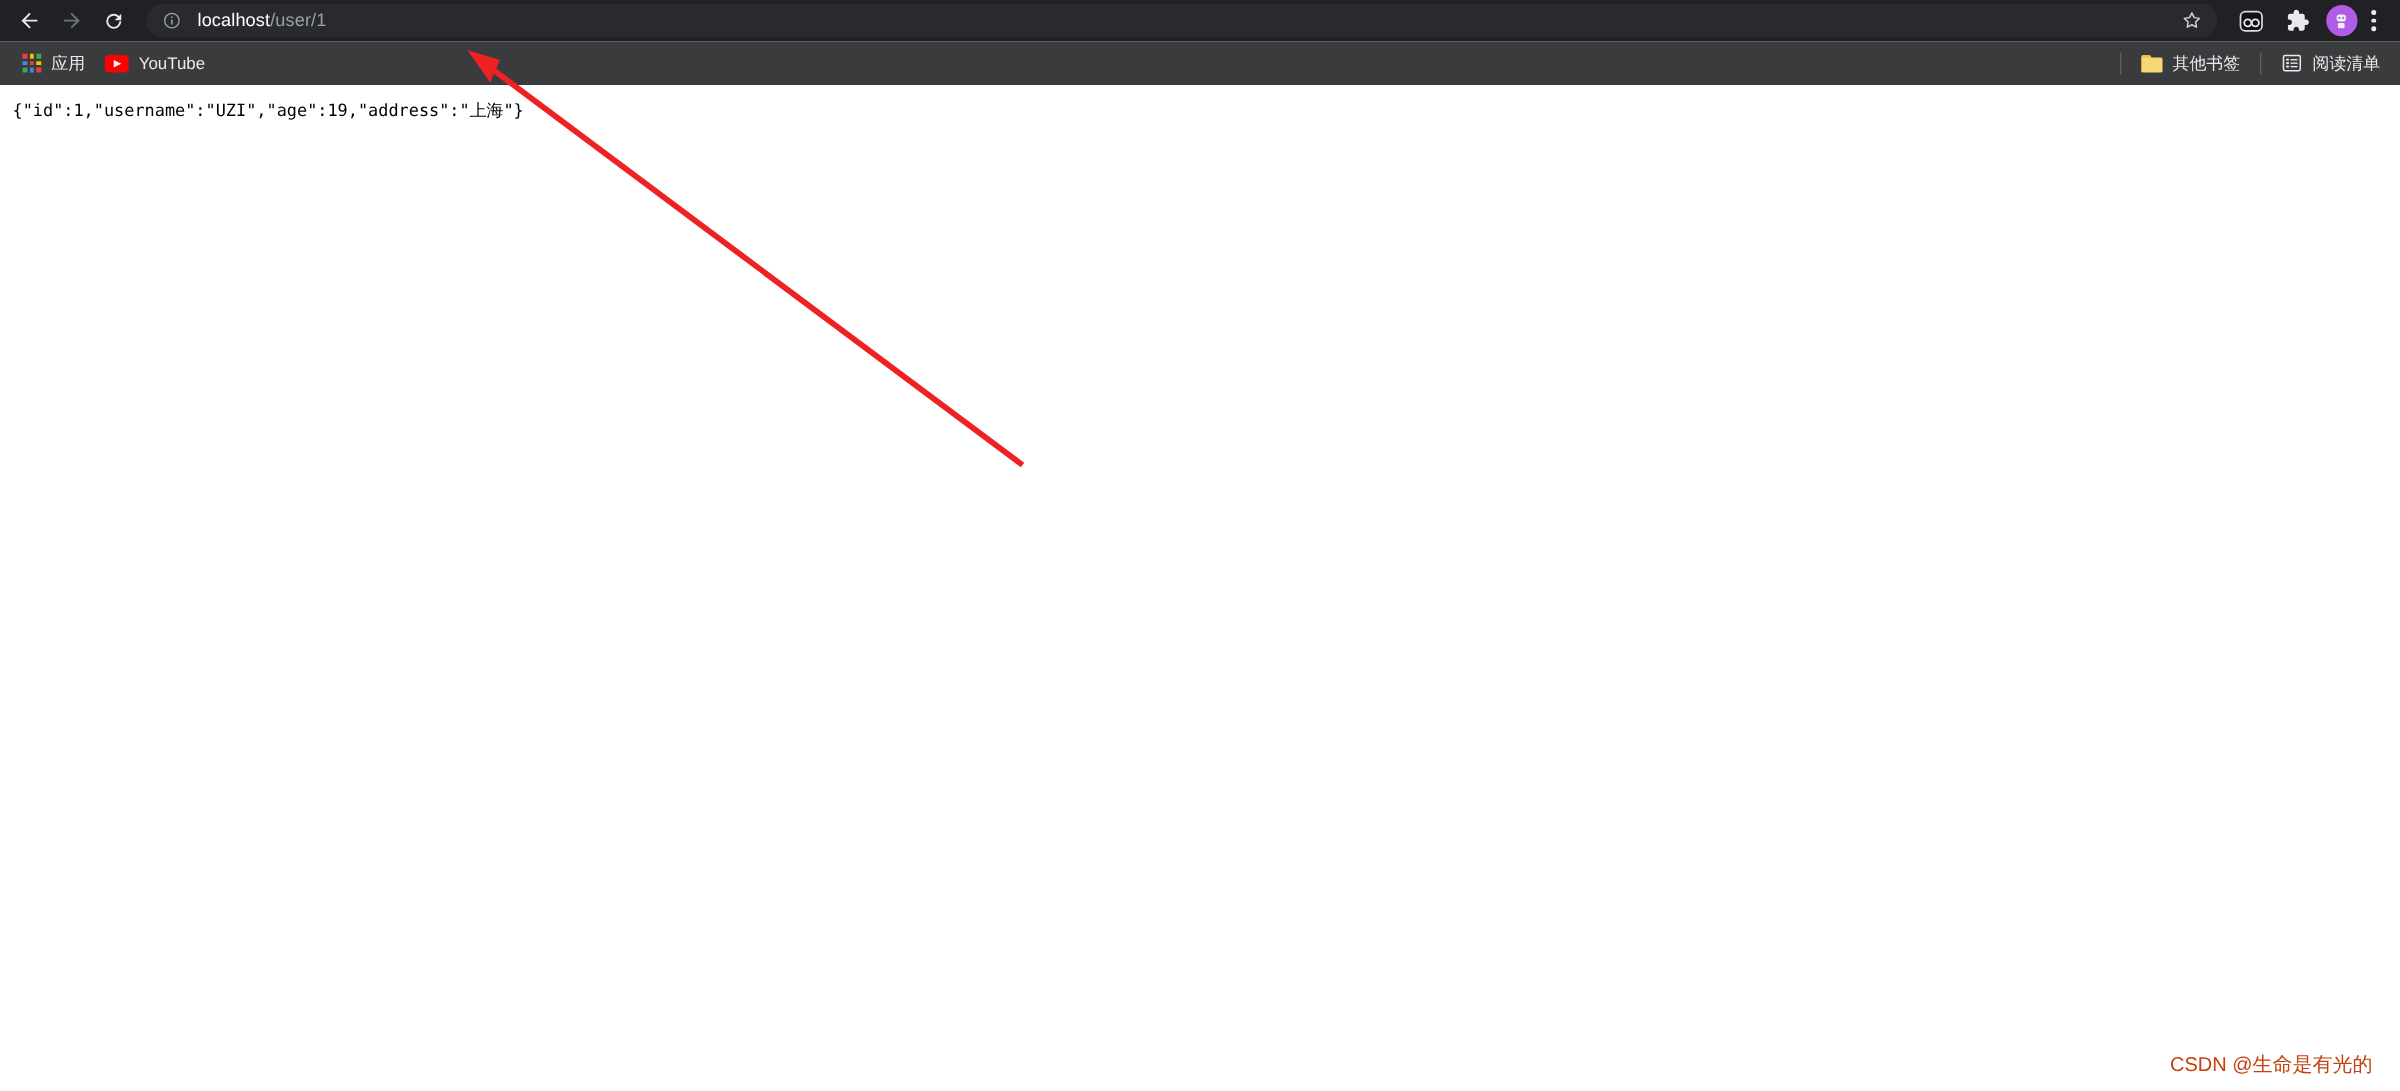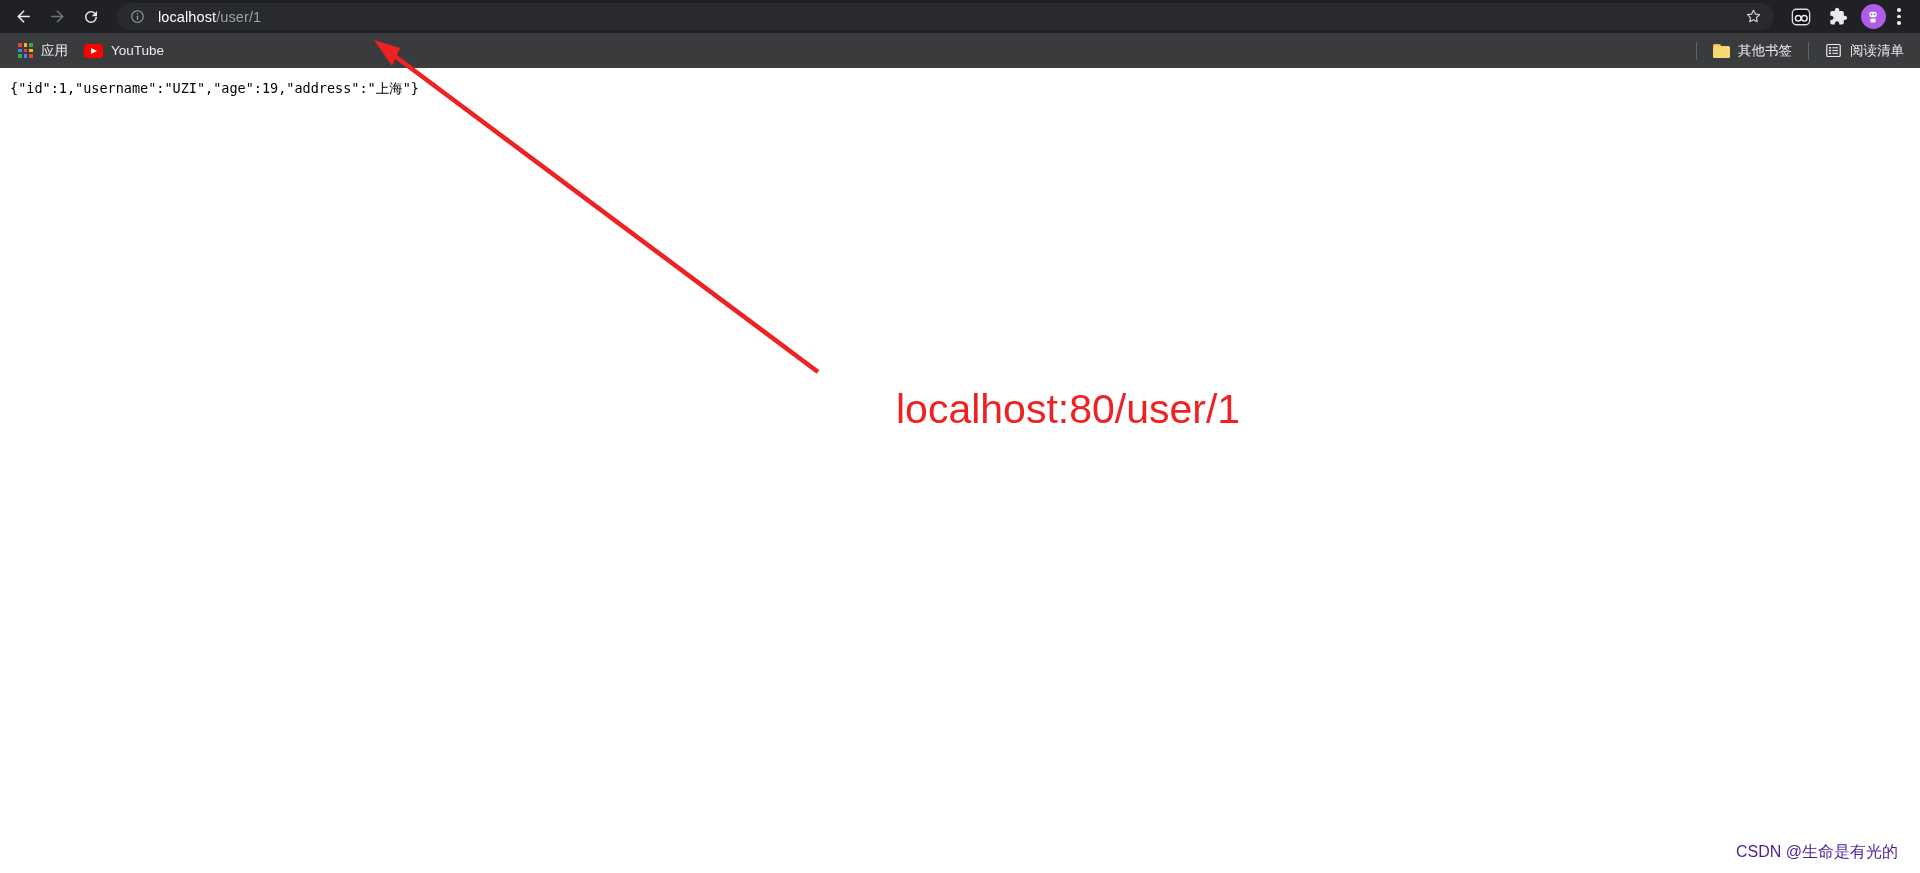--- a/index.html
+++ b/index.html
@@ -276,21 +276,21 @@
     white-space: nowrap;
     letter-spacing: 1px;
   }
 
   .watermark {
     position: absolute;
     right: 22px;
     bottom: 10px;
     font-family: "Liberation Sans", sans-serif;
     font-size: 16px;
-    color: #4c1d95;
+    color: #c2410c;
     white-space: nowrap;
   }
 </style>
 </head>
 <body>
 
 <div id="app">
 
   <div class="toolbar">
 
@@ -413,17 +413,16 @@
     <div class="json-body">{"id":1,"username":"UZI","age":19,"address":"上海"}</div>
   </div>
 
   <svg class="anno-svg" viewBox="0 0 1920 873">
     <g>
       <line x1="818" y1="372" x2="392" y2="54" stroke="#ee2222" stroke-width="4.6" stroke-linecap="butt"></line>
       <polygon points="374,40 400,48 392,66" fill="#ee2222"></polygon>
     </g>
   </svg>
 
-  <div class="anno-url">localhost:80/user/1</div>
 
   <div class="watermark">CSDN @生命是有光的</div>
 
 </div>
 
 </body></html>

